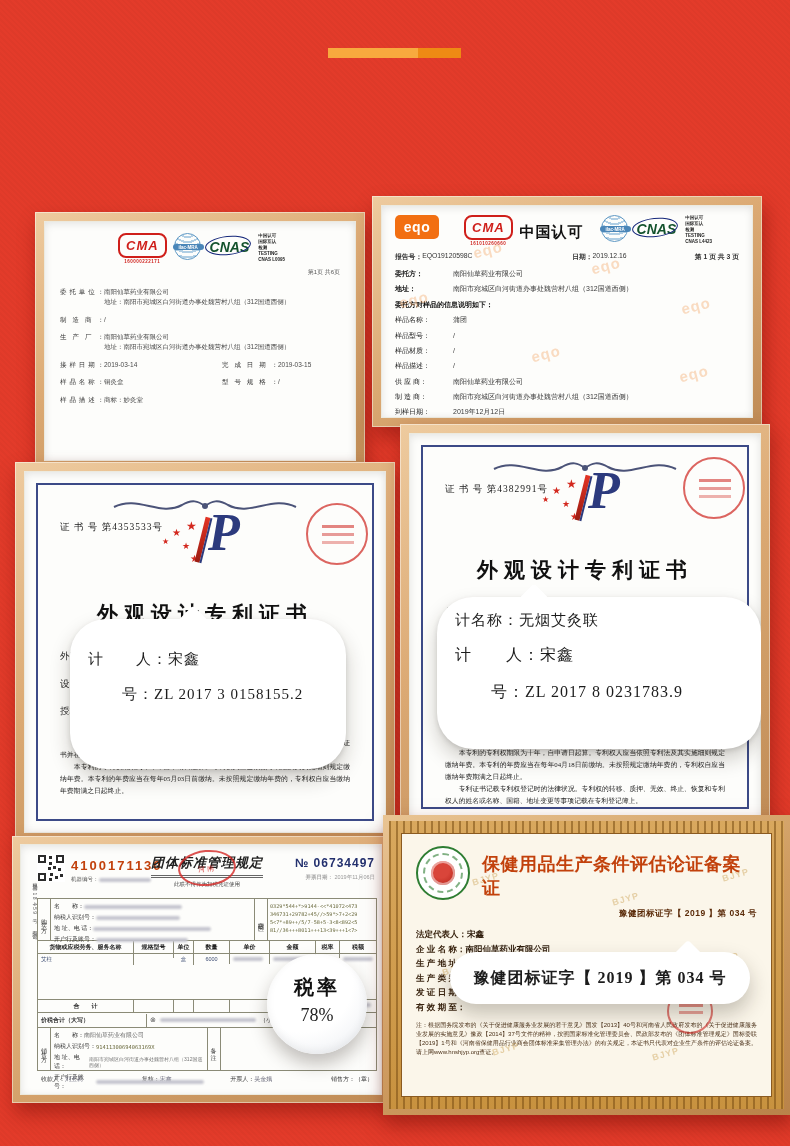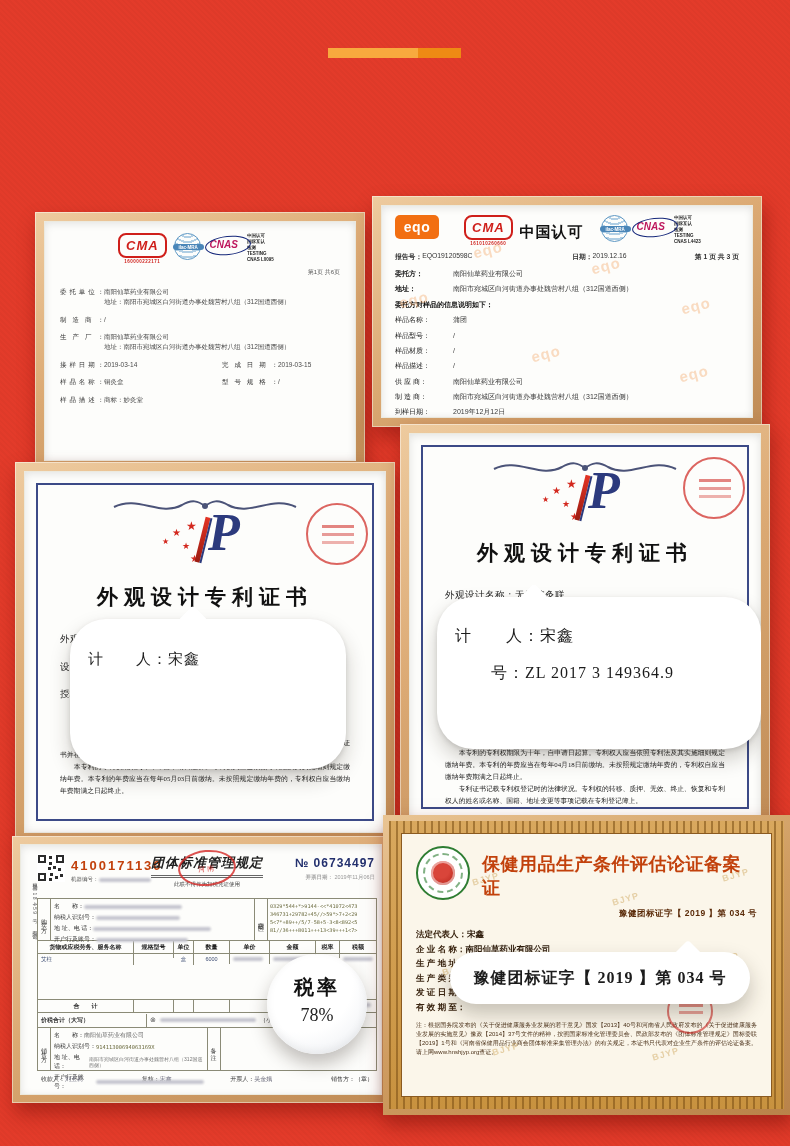--- a/index.html
+++ b/index.html
@@ -34,21 +34,21 @@
   .logo-row { display:flex; align-items:flex-start; gap:7px; }
   .cma-wrap { text-align:center; }
   .cma-box { display:inline-block; border:2.5px solid #cf1f1a; border-radius:8px; color:#cf1f1a;
         font-weight:800; font-style:italic; font-size:13px; padding:3px 6px; letter-spacing:1px;
         font-family:"Liberation Sans",sans-serif; }
   .cma-num { font-size:4.5px; color:#cf1f1a; font-weight:bold; letter-spacing:.5px; margin-top:1px; }
   .ilac { width:27px; height:27px; border-radius:50%; border:1.5px solid #5e98c4; position:relative;
         background:repeating-radial-gradient(circle at 50% -8px, rgba(100,160,205,.5) 0 2px, rgba(255,255,255,0) 2px 5px); }
   .ilac-label { position:absolute; left:-2px; top:10px; width:31px; text-align:center;
         font-size:4.5px; font-weight:bold; color:#fff; background:#4a86b8; border-radius:3px; padding:.5px 0; }
-  .cnas { position:relative; font-weight:900; font-style:italic; font-size:10px; color:#be185d;
+  .cnas { position:relative; font-weight:900; font-style:italic; font-size:14px; color:#14532d;
         padding:6px 2px 0 2px; font-family:"Liberation Sans",sans-serif; }
   .cnas::before { content:""; position:absolute; left:-3px; top:3px; width:44px; height:17px;
         border:1.5px solid #15277a; border-radius:50%; transform:rotate(-6deg); }
   .accred { font-size:4.5px; font-weight:bold; color:#222; line-height:1.35; }
   .tl-page { text-align:right; font-size:6px; color:#555; margin-top:4px; }
   .tl-title-row { position:relative; text-align:center; margin-top:2px; }
   .tl-title { font-family:"Liberation Serif",serif; font-weight:bold; font-size:14px;
         letter-spacing:9px; color:#111; }
   .tl-no { position:absolute; right:0; top:8px; font-size:6.5px; color:#333; }
   .kv-rows { margin-top:10px; }
@@ -325,20 +325,21 @@
   </div>
 
   <div class="frame" style="left:15px; top:462px; width:380px; height:380px; z-index:2;" data-name="certificate-design-patent-left">
     <div class="paper" data-name="patent-left-paper">
       <div class="pat-inner" data-name="patent-inner-border"></div>
       <div class="pat-body">
         <svg class="flourish" width="190" height="22" viewBox="0 0 190 22" data-name="flourish-ornament">
           <path d="M4,12 C28,0 50,22 72,10 C82,4 88,6 95,11 C102,6 108,4 118,10 C140,22 162,0 186,12" fill="none" stroke="#4b5378" stroke-width="2"></path>
           <circle cx="95" cy="11" r="3" fill="#4b5378"></circle>
         </svg>
+        <div class="pat-certno" data-name="patent-cert-no">证 书 号 第4353533号</div>
         <div class="pat-emblem" data-name="patent-office-emblem">
           <span class="pe-star" style="left:0px; top:24px; font-size:8px;"></span>
           <span class="pe-star" style="left:10px;top:14px; font-size:10px;"></span>
           <span class="pe-star" style="left:20px;top:28px; font-size:9px;"></span>
           <span class="pe-star" style="left:24px;top:6px;  font-size:12px;"></span>
           <span class="pe-star" style="left:28px;top:40px; font-size:10px;"></span>
           <div class="pe-stripe"></div>
           <span class="pe-p">P</span>
         </div>
         <div class="pseal" style="right:4px; top:18px;" data-name="red-seal"></div>
@@ -347,35 +348,37 @@
         <div class="pat-line dz" data-name="designer-line">设　计　人：宋鑫</div>
         <div class="pat-frag" data-name="authorization-fragment">授权公告</div>
         <div class="pat-paras" style="top:252px;">
           <p data-name="patent-body-paragraph">　　本外观设计经过本局依照中华人民共和国专利法进行初步审查，决定授予专利权，颁发本证书并在专利登记簿上予以登记。专利权自授权公告之日起生效。</p>
           <p data-name="patent-body-paragraph">　　本专利的专利权期限为十年，自申请日起算。专利权人应当依照专利法及其实施细则规定缴纳年费。本专利的年费应当在每年05月03日前缴纳。未按照规定缴纳年费的，专利权自应当缴纳年费期满之日起终止。</p>
         </div>
       </div>
 
       <div class="bubble" style="left:46px; top:148px; width:276px; height:150px; padding:16px 18px;" data-name="zoom-bubble-patent-left">
         <div class="bub-line" style="font-size:15px; margin-top:15px;" data-name="bubble-designer">计　　人：宋鑫</div>
+        <div class="bub-line" style="font-size:15px; margin-top:16px; margin-left:34px;" data-name="bubble-patent-no">号：ZL 2017 3 0158155.2</div>
       </div>
       <style>
         [data-name="zoom-bubble-patent-left"]::before { left:112px; }
       </style>
     </div>
   </div>
 
   <div class="frame" style="left:400px; top:424px; width:370px; height:406px; z-index:2;" data-name="certificate-design-patent-right">
     <div class="paper" data-name="patent-right-paper">
       <div class="pat-inner" data-name="patent-inner-border"></div>
       <div class="pat-body">
         <svg class="flourish" width="190" height="22" viewBox="0 0 190 22" data-name="flourish-ornament">
           <path d="M4,12 C28,0 50,22 72,10 C82,4 88,6 95,11 C102,6 108,4 118,10 C140,22 162,0 186,12" fill="none" stroke="#4b5378" stroke-width="2"></path>
           <circle cx="95" cy="11" r="3" fill="#4b5378"></circle>
         </svg>
+        <div class="pat-certno" data-name="patent-cert-no">证 书 号 第4382991号</div>
         <div class="pat-emblem" style="top:24px;" data-name="patent-office-emblem">
           <span class="pe-star" style="left:0px; top:24px; font-size:8px;"></span>
           <span class="pe-star" style="left:10px;top:14px; font-size:10px;"></span>
           <span class="pe-star" style="left:20px;top:28px; font-size:9px;"></span>
           <span class="pe-star" style="left:24px;top:6px;  font-size:12px;"></span>
           <span class="pe-star" style="left:28px;top:40px; font-size:10px;"></span>
           <div class="pe-stripe"></div>
           <span class="pe-p">P</span>
         </div>
         <div class="pseal" style="right:2px; top:10px;" data-name="red-seal"></div>
@@ -386,22 +389,23 @@
         <div class="pat-frag" data-name="patent-fragment">专　利</div>
         <div class="pat-frag" data-name="authorization-fragment">授权公告日</div>
         <div class="pat-paras" style="top:300px;">
           <p data-name="patent-body-paragraph">　　本专利的专利权期限为十年，自申请日起算。专利权人应当依照专利法及其实施细则规定缴纳年费。本专利的年费应当在每年04月18日前缴纳。未按照规定缴纳年费的，专利权自应当缴纳年费期满之日起终止。</p>
           <p data-name="patent-body-paragraph">　　专利证书记载专利权登记时的法律状况。专利权的转移、质押、无效、终止、恢复和专利权人的姓名或名称、国籍、地址变更等事项记载在专利登记簿上。</p>
         </div>
         <div class="pseal" style="left:238px; top:368px; width:54px; height:54px;" data-name="red-seal-bottom"></div>
       </div>
 
       <div class="bubble" style="left:28px; top:164px; width:324px; height:152px; padding:14px 18px;" data-name="zoom-bubble-patent-right">
+        <div class="bub-line" style="font-size:15px;" data-name="bubble-design-name">计名称：无烟艾灸联</div>
         <div class="bub-line" style="font-size:16px; margin-top:15px;" data-name="bubble-designer">计　　人：宋鑫</div>
-        <div class="bub-line" style="font-size:16px; margin-top:16px; margin-left:36px;" data-name="bubble-patent-no">号：ZL 2017 3 149364.9</div>
+        <div class="bub-line" style="font-size:16px; margin-top:16px; margin-left:36px;" data-name="bubble-patent-no">号：ZL 2017 8 0231783.9</div>
       </div>
       <style>
         [data-name="zoom-bubble-patent-right"]::before { left:86px; }
       </style>
     </div>
   </div>
 
   <div class="frame" style="left:12px; top:836px; width:378px; height:267px; padding:8px; z-index:3;" data-name="vat-invoice">
     <div class="paper" data-name="invoice-paper">
       <div class="inv-body">

